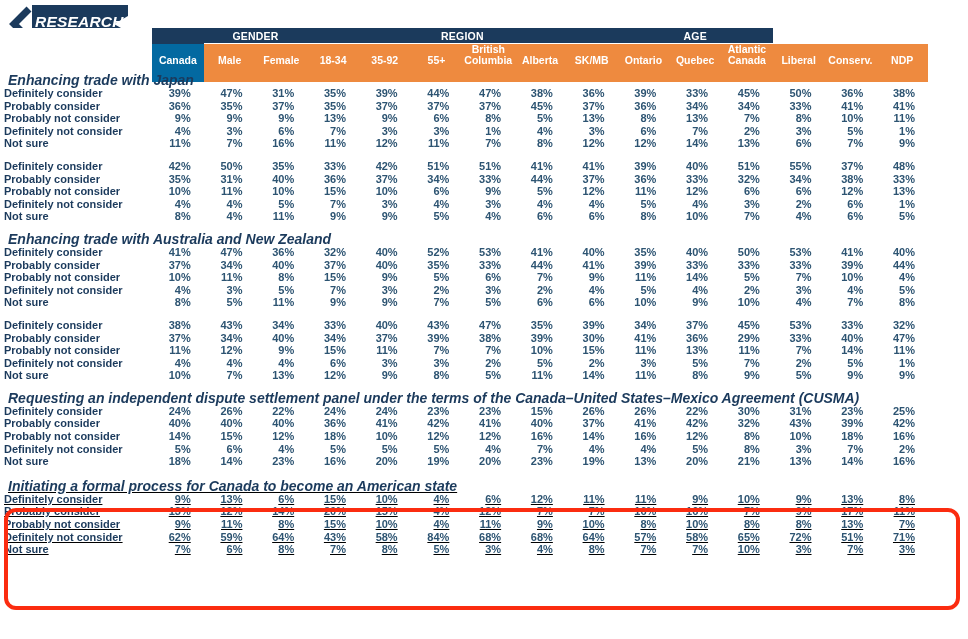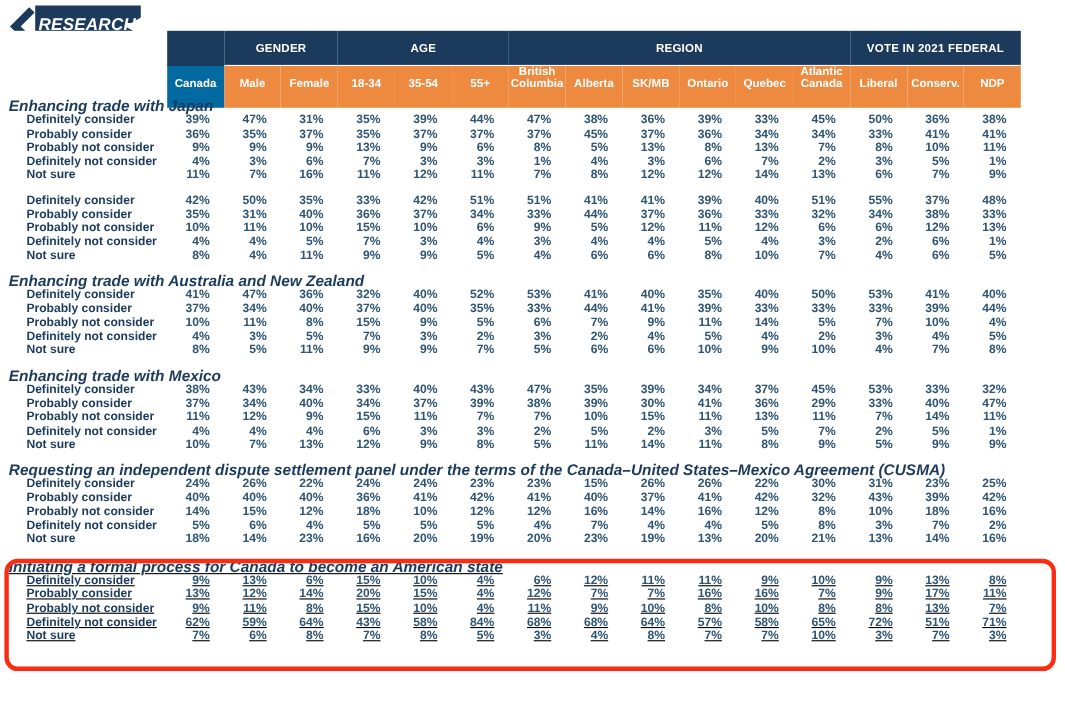--- a/index.html
+++ b/index.html
@@ -4,21 +4,21 @@
 <style>
   html,body { margin:0; padding:0; background:#fff; }
   body { width:968px; height:639px; font-family:"Liberation Sans", sans-serif; }
   .sheet { position:relative; width:968px; height:639px; background:#fff; overflow:hidden; }
 
   .logo { position:absolute; left:8px; top:3px; width:122px; height:42px; }
 
   .tbl { position:absolute; left:0; top:28px; width:928px; }
   .cols { display:grid; grid-template-columns:152px repeat(15, 1fr); }
 
-  .grow { height:32px; }
+  .grow { height:16px; }
   .gap  { background:#fff; }
   .gcell {
     background:#1b3a5c; color:#fff; font-weight:bold; font-size:10.5px;
     display:flex; align-items:center; justify-content:center;
     border-bottom:1px solid #fff; letter-spacing:.2px;
   }
   .gcell.nogap { border-bottom:1px solid #1b3a5c; }
 
   .hrow { height:28px; }
   .hcell {
@@ -32,21 +32,21 @@
   .section.first { margin-top:2px; }
   .section.last  { margin-top:12px;text-decoration:underline; }
 
   .title {
     font-style:italic; font-weight:bold; font-size:14px; color:#1b3a5c;
     height:13px; line-height:13px; padding-left:8px; white-space:nowrap;
   }
   .brow { height:12.6px; }
   .rlabel {
     font-weight:bold; font-size:11px; color:#1b3a5c;
-    padding-left:24px; line-height:12.6px; white-space:nowrap;
+    padding-left:4px; line-height:12.6px; white-space:nowrap;
   }
   .vcell {
     font-weight:bold; font-size:11px; color:#2d5472;
     text-align:right; padding-right:13px; line-height:12.6px;
   }
 
   .highlight {
     position:absolute; left:4px; top:508px; width:948px; height:94px;
     border:4px solid #fb2c10; border-radius:12px; pointer-events:none;
   }
@@ -61,31 +61,30 @@
     <path d="M21,6 L6,21 L21,36" stroke="#1b3a5c" stroke-width="7" fill="none"></path>
     <text x="27" y="24" fill="#ffffff" font-family="Liberation Sans, sans-serif" font-size="15.5" font-weight="bold" font-style="italic" letter-spacing="0.2">RESEARCH</text>
     <text x="88" y="36" fill="#e0862e" font-family="Liberation Serif, serif" font-size="11" font-weight="bold" font-style="italic">Co.</text>
   </svg>
 
   <div class="tbl" id="grid">
       <div class="cols grow">
         <div class="gap"></div>
         <div class="gcell nogap"></div>
         <div class="gcell" style="grid-column: span 2;">GENDER</div>
+        <div class="gcell" style="grid-column: span 6;">REGION</div>
         <div class="gcell" style="grid-column: span 3;">AGE</div>
-        <div class="gcell" style="grid-column: span 6;">REGION</div>
-        <div class="gcell" style="grid-column: span 3;">VOTE IN 2021 FEDERAL</div>
       </div>
       <div class="cols hrow">
         <div class="gap"></div>
         <div class="hcell canada">Canada</div>
         <div class="hcell">Male</div>
         <div class="hcell">Female</div>
         <div class="hcell">18-34</div>
-        <div class="hcell">35-54</div>
+        <div class="hcell">35-92</div>
         <div class="hcell">55+</div>
         <div class="hcell">British Columbia</div>
         <div class="hcell">Alberta</div>
         <div class="hcell">SK/MB</div>
         <div class="hcell">Ontario</div>
         <div class="hcell">Quebec</div>
         <div class="hcell">Atlantic Canada</div>
         <div class="hcell">Liberal</div>
         <div class="hcell">Conserv.</div>
         <div class="hcell">NDP</div>
@@ -362,21 +361,20 @@
           <div class="vcell">6%</div>
           <div class="vcell">10%</div>
           <div class="vcell">9%</div>
           <div class="vcell">10%</div>
           <div class="vcell">4%</div>
           <div class="vcell">7%</div>
           <div class="vcell">8%</div>
         </div>
       </div>
       <div class="section">
-        <div class="title">Enhancing trade with Mexico</div>
         <div class="cols brow">
           <div class="rlabel">Definitely consider</div>
           <div class="vcell">38%</div>
           <div class="vcell">43%</div>
           <div class="vcell">34%</div>
           <div class="vcell">33%</div>
           <div class="vcell">40%</div>
           <div class="vcell">43%</div>
           <div class="vcell">47%</div>
           <div class="vcell">35%</div>

